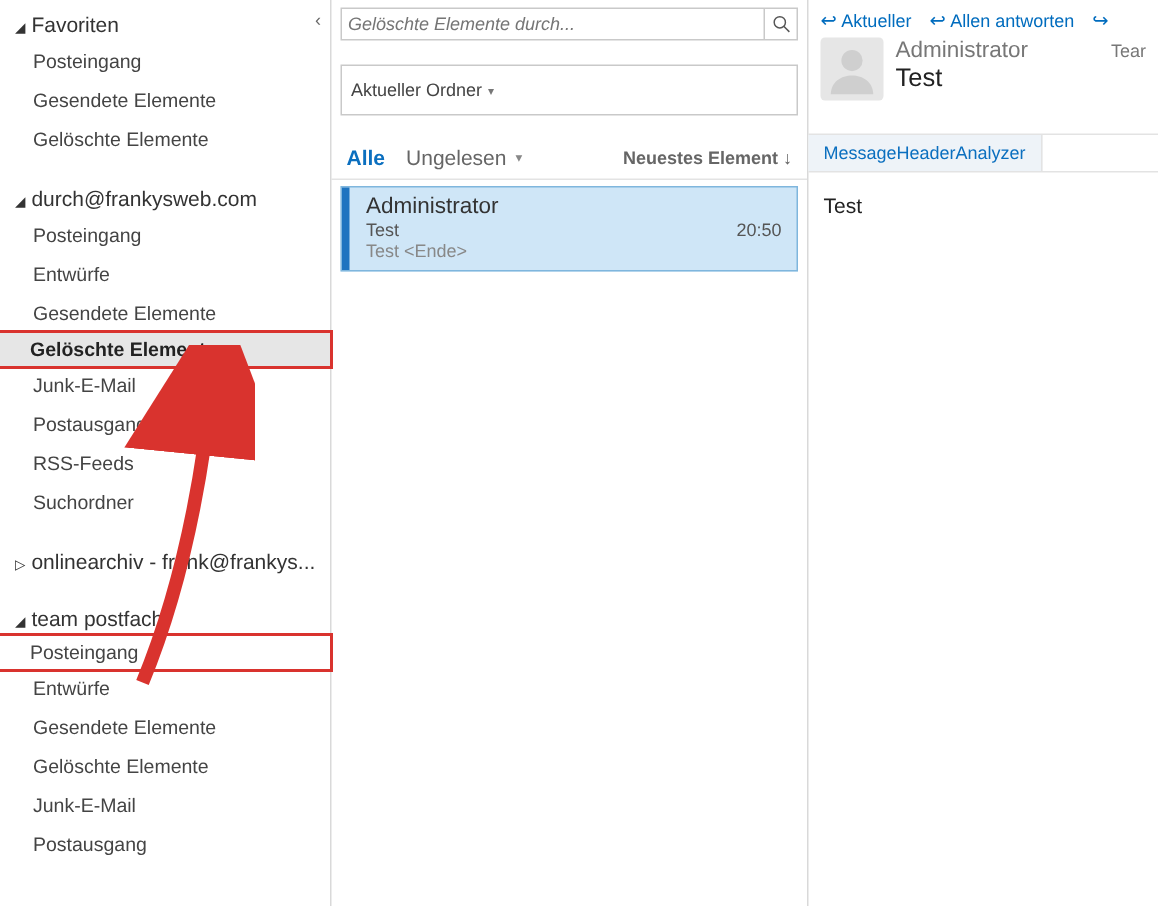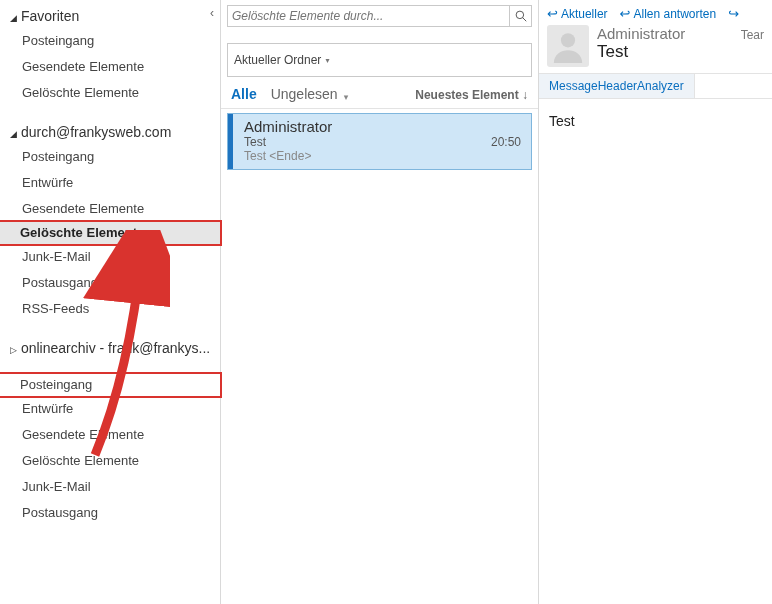--- a/index.html
+++ b/index.html
@@ -99,24 +99,25 @@
     padding: 16px 6px;
     font-size: 12px;
     color: #444;
     display: flex; align-items: center;
     gap: 4px;
     cursor: pointer;
     margin-top: 12px;
   }
   .filter-row {
     display: flex;
-    align-items: flex-end;
+    align-items: center;
     padding: 4px 10px 6px 10px;
     gap: 14px;
     border-bottom: 1px solid #e3e3e3;
+    margin-top: 11px;
   }
   .filter-row .alle { color: #0b6fbf; font-weight: 600; font-size: 14px; cursor: pointer; }
   .filter-row .ungelesen { color: #666; font-size: 14px; cursor: pointer; }
   .filter-row .drop-ico { font-size: 9px; color: #888; margin-left: -8px; }
   .filter-row .spacer { flex: 1; }
   .filter-row .sort { color: #666; font-size: 12px; cursor: pointer; font-weight: bold; }
   .msg {
     border: 1px solid #7fb6dd;
     background: #cfe6f7;
     margin: 4px 6px;
@@ -148,21 +149,21 @@
   .hdr { display: flex; gap: 8px; padding: 2px 8px 6px 8px; }
   .avatar {
     width: 42px; height: 42px;
     background: #e6e6e6;
     border-radius: 3px;
     display: flex; align-items: center; justify-content: center;
   }
   .avatar svg { width: 34px; height: 34px; }
   .hdr .from-name { color: #777; font-size: 15px; }
   .hdr .subj { font-size: 17px; color: #222; }
-  .tab-row { border-top: 1px solid #e3e3e3; border-bottom: 1px solid #e3e3e3; }
+  .tab-row { border-top: 1px solid #e3e3e3; border-bottom: 1px solid #e3e3e3; margin-top: 16px; }
   .tab {
     display: inline-block;
     padding: 5px 10px;
     font-size: 12px;
     color: #0b6fbf;
     background: #eef3f8;
     border-right: 1px solid #e3e3e3;
     cursor: pointer;
   }
   .body { padding: 14px 10px; font-size: 14px; color: #222; }
@@ -193,29 +194,33 @@
       <div class="nav-header">
         <span class="caret">◢</span><span>durch@frankysweb.com</span>
       </div>
       <div class="nav-item">Posteingang</div>
       <div class="nav-item">Entwürfe</div>
       <div class="nav-item">Gesendete Elemente</div>
       <div class="nav-item selected redbox">Gelöschte Elemente</div>
       <div class="nav-item">Junk-E-Mail</div>
       <div class="nav-item">Postausgang</div>
       <div class="nav-item">RSS-Feeds</div>
+      <div class="nav-item">Suchordner</div>
     </div>
 
     <div class="nav-section">
       <div class="nav-header">
         <span class="caret">▷</span><span>onlinearchiv - frank@frankys...</span>
       </div>
     </div>
 
     <div class="nav-section">
+      <div class="nav-header">
+        <span class="caret">◢</span><span>team postfach</span>
+      </div>
       <div class="nav-item redbox">Posteingang</div>
       <div class="nav-item">Entwürfe</div>
       <div class="nav-item">Gesendete Elemente</div>
       <div class="nav-item">Gelöschte Elemente</div>
       <div class="nav-item">Junk-E-Mail</div>
       <div class="nav-item">Postausgang</div>
     </div>
   </div>
 
   <div class="mid">

